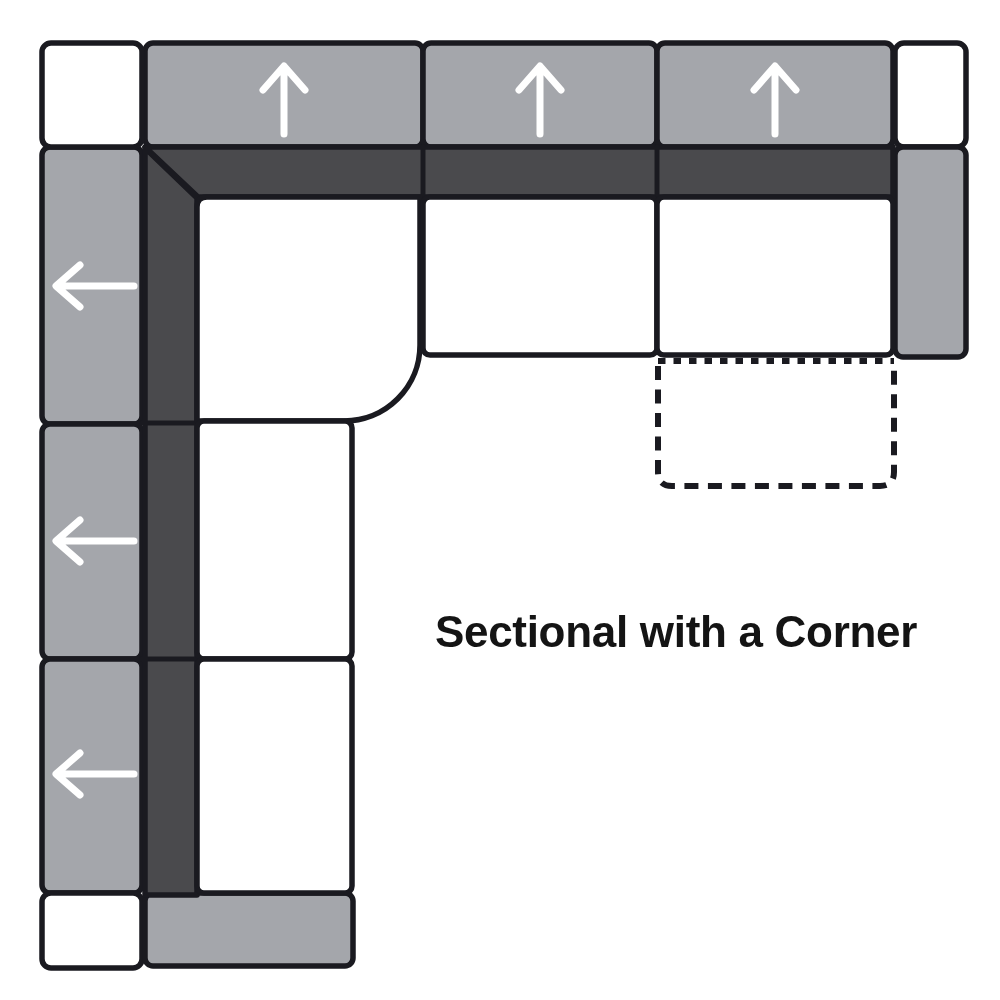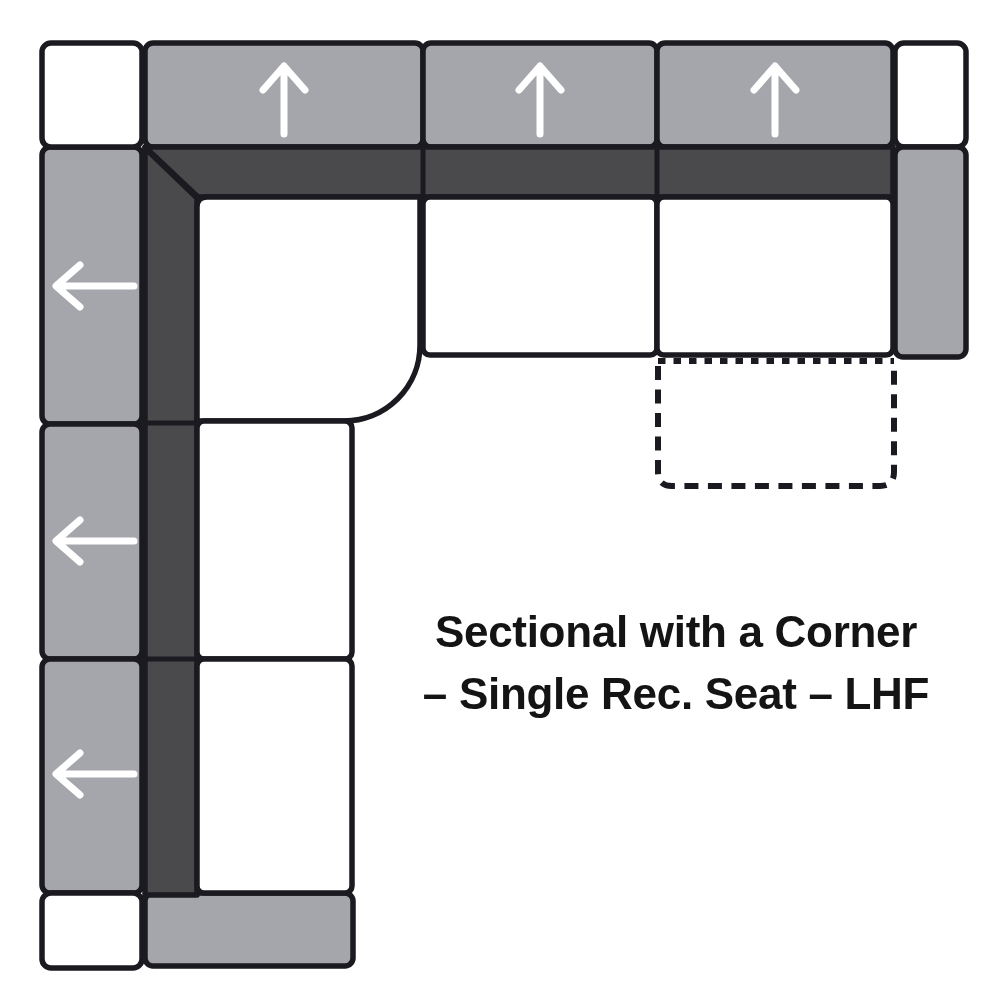--- a/index.html
+++ b/index.html
@@ -123,16 +123,15 @@
       <path class="arrow" d="M540,134 L540,74 M519,90 L540,66 L561,90"></path>
       <path class="arrow" d="M775,134 L775,74 M754,90 L775,66 L796,90"></path>
       <path class="arrow" d="M134,286 L64,286 M80,265 L56,286 L80,307"></path>
       <path class="arrow" d="M134,541 L64,541 M80,520 L56,541 L80,562"></path>
       <path class="arrow" d="M134,774 L64,774 M80,753 L56,774 L80,795"></path>
     </g>
   </svg>
 
   <div class="caption">
     <span>Sectional with a Corner</span>
-    <span>– Single Rec. Seat – LHF</span>
   </div>
 
 </div>
 
 </body></html>

